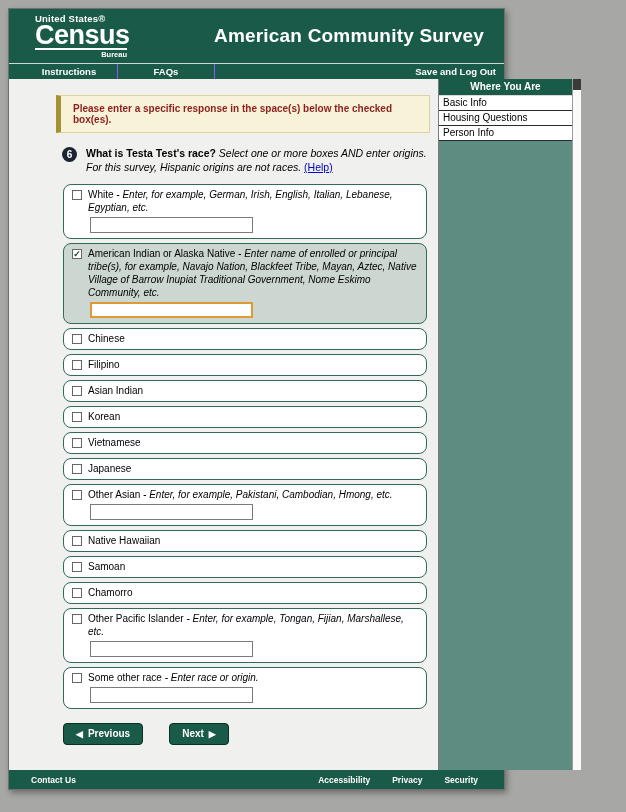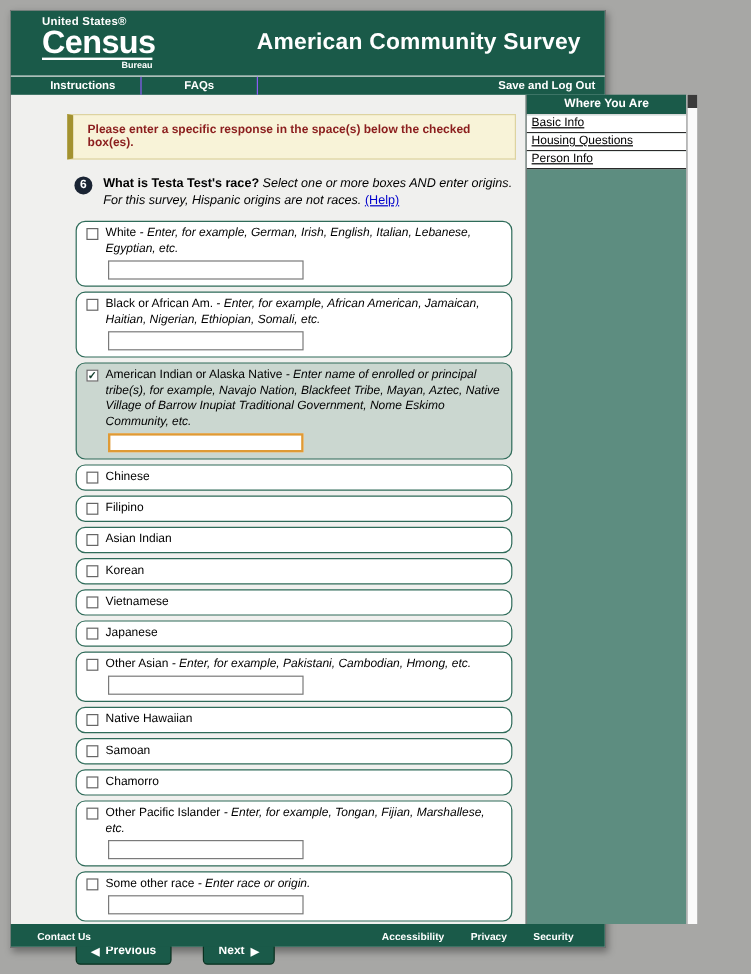--- a/index.html
+++ b/index.html
@@ -114,21 +114,20 @@
   .sidebar { width: 134px; flex: 0 0 134px; background: var(--sidebar-bg, #5d8d80); border-left: 1px solid #7a7a7a; }
   .sb-head {
     background: var(--primary, #1a5a49); color: #fff;
     font-size: 10px; font-weight: bold; text-align: center;
     padding: 2px 0 3px; border-bottom: 1px solid #d9d9d9;
   }
   .sb-item {
     background: #fff; color: #000; font-size: 10px;
     padding: 1px 4px 2px; border-bottom: 1px solid #2a2a2a;
     cursor: pointer;
-    text-decoration: underline;
   }
   
   .scrollcol { width: 9px; flex: 0 0 9px; background: #fafafa; border-left: 1px solid #9a9a9a; }
   .scroll-thumb { height: 11px; background: #3a3a3a; }
   
   .footer {
     height: 19px; flex: 0 0 19px;
     background: var(--primary, #1a5a49);
     display: flex; align-items: center;
     color: #fff; font-size: 8.5px; font-weight: bold;
@@ -170,27 +169,20 @@
           <em>Select one or more boxes AND enter origins. For this survey, Hispanic origins are not races.</em>
           <span class="help-link">(Help)</span>
         </div>
       </div>
 
       <div class="options">
           <div class="opt">
             <div class="opt-row">
               <span class="cb"></span>
               <span class="opt-label">White<em> - Enter, for example, German, Irish, English, Italian, Lebanese, Egyptian, etc.</em></span>
-            </div>
-            <input type="text" class="opt-input" style="">
-          </div>
-          <div class="opt">
-            <div class="opt-row">
-              <span class="cb"></span>
-              <span class="opt-label">Black or African Am.<em> - Enter, for example, African American, Jamaican, Haitian, Nigerian, Ethiopian, Somali, etc.</em></span>
             </div>
             <input type="text" class="opt-input" style="">
           </div>
           <div class="opt checked">
             <div class="opt-row">
               <span class="cb">✓</span>
               <span class="opt-label">American Indian or Alaska Native<em> - Enter name of enrolled or principal tribe(s), for example, Navajo Nation, Blackfeet Tribe, Mayan, Aztec, Native Village of Barrow Inupiat Traditional Government, Nome Eskimo Community, etc.</em></span>
             </div>
             <input type="text" class="opt-input hl" style="">
           </div>

